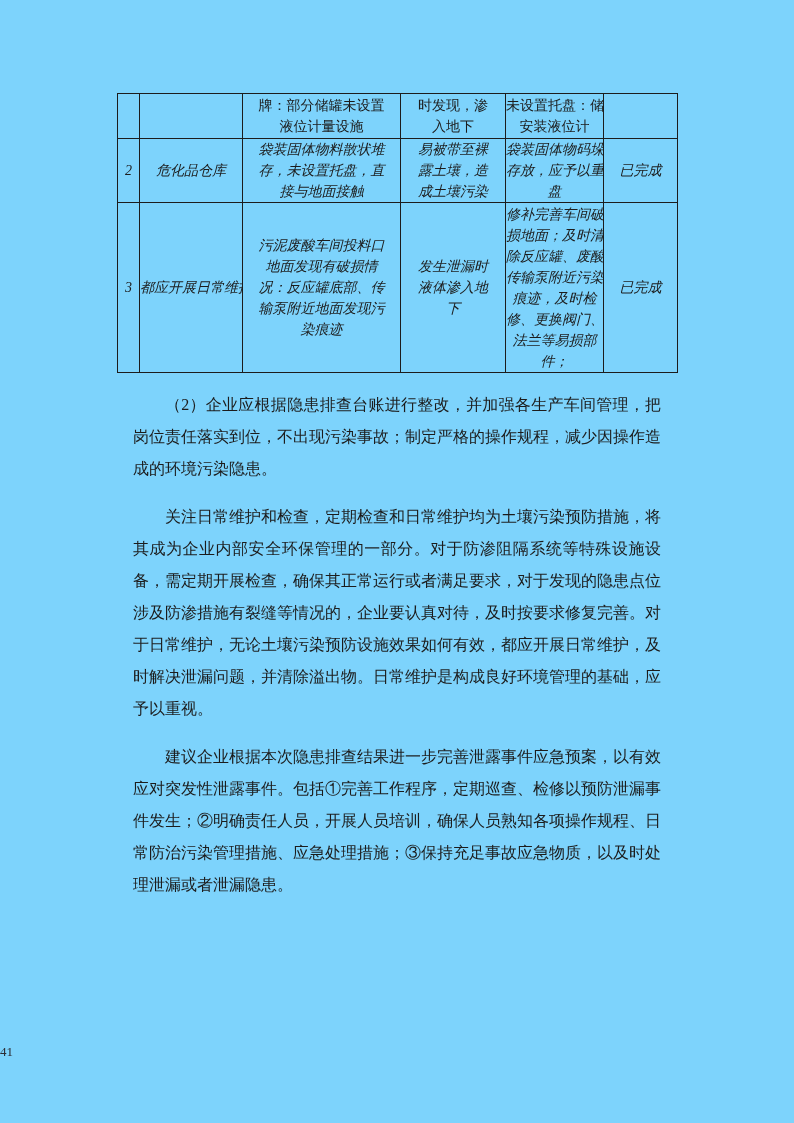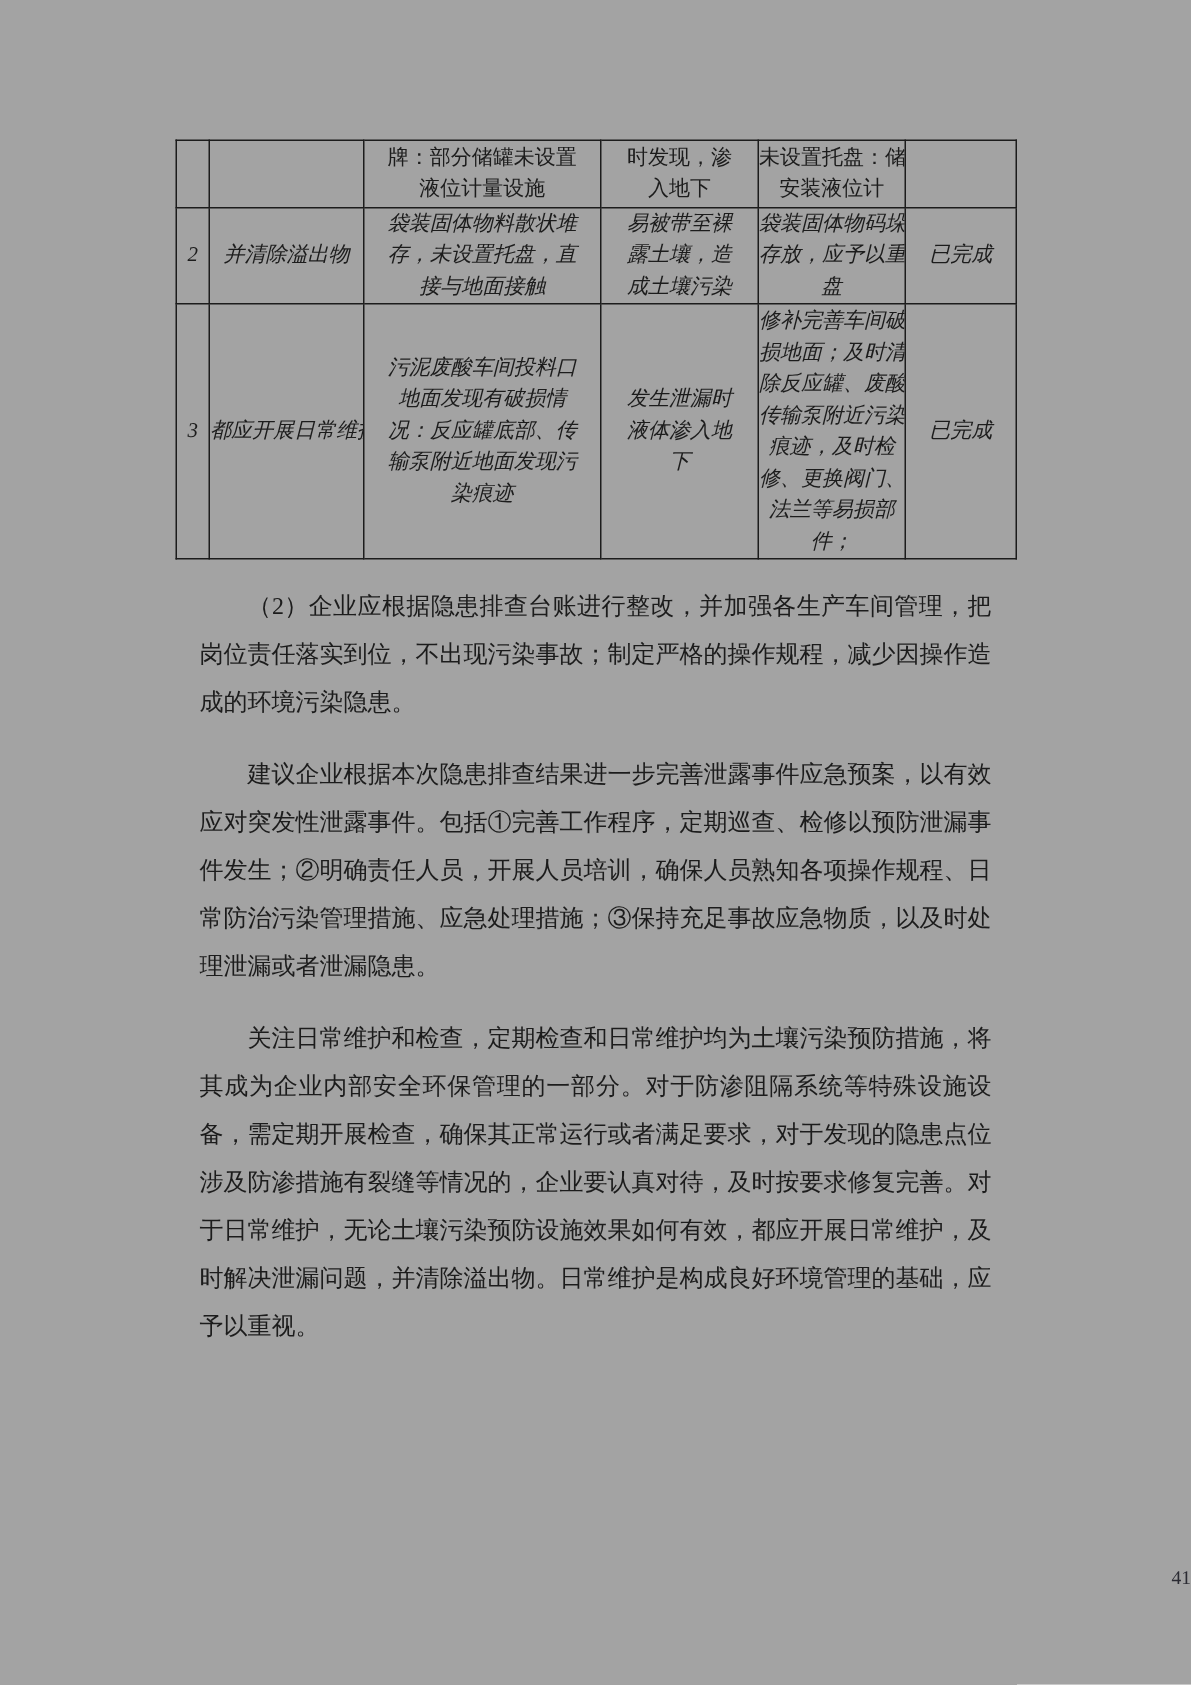--- a/index.html
+++ b/index.html
@@ -2,21 +2,21 @@
 <html><head>
 <meta charset="utf-8">
 <style>
   * { margin: 0; padding: 0; box-sizing: border-box; }
   html, body { background: #e8e8e8; }
   .page {
     position: relative;
     width: 794px;
     height: 1123px;
     margin: 0 auto;
-    background: #a3a3a3;
+    background: #7dd3fc;
     font-family: "Liberation Serif", "DejaVu Serif", serif;
     color: #1c1c1c;
     overflow: hidden;
   }
   .content {
     position: absolute;
     left: 117px;
     top: 93px;
     width: 560px;
   }
@@ -47,21 +47,21 @@
     line-height: 32px;
     text-align: justify;
     text-indent: 2em;
     margin: 16px;
   }
   .page-number {
     position: absolute;
     top: 1044px;
     left: 0;
     width: 100%;
-    text-align: right;
+    text-align: left;
     font-size: 13px;
     color: #2b2b33;
   }
 </style>
 </head>
 <body>
 
 <div class="page">
   <div class="content">
 
@@ -81,21 +81,21 @@
           <td>牌：部分储罐未设置
 液位计量设施</td>
           <td>时发现，渗
 入地下</td>
           <td>未设置托盘：储罐
 安装液位计</td>
           <td></td>
         </tr>
         <tr class="row-2">
           <td>2</td>
-          <td>并清除溢出物</td>
+          <td>危化品仓库</td>
           <td>袋装固体物料散状堆
 存，未设置托盘，直
 接与地面接触</td>
           <td>易被带至裸
 露土壤，造
 成土壤污染</td>
           <td>袋装固体物码垛
 存放，应予以重视
 盘</td>
           <td>已完成</td>
@@ -119,20 +119,20 @@
 修、更换阀门、
 法兰等易损部
 件；</td>
           <td>已完成</td>
         </tr>
       </tbody>
     </table>
 
     <div class="body-text">
       <p>（2）企业应根据隐患排查台账进行整改，并加强各生产车间管理，把岗位责任落实到位，不出现污染事故；制定严格的操作规程，减少因操作造成的环境污染隐患。</p>
+      <p>关注日常维护和检查，定期检查和日常维护均为土壤污染预防措施，将其成为企业内部安全环保管理的一部分。对于防渗阻隔系统等特殊设施设备，需定期开展检查，确保其正常运行或者满足要求，对于发现的隐患点位涉及防渗措施有裂缝等情况的，企业要认真对待，及时按要求修复完善。对于日常维护，无论土壤污染预防设施效果如何有效，都应开展日常维护，及时解决泄漏问题，并清除溢出物。日常维护是构成良好环境管理的基础，应予以重视。</p>
       <p>建议企业根据本次隐患排查结果进一步完善泄露事件应急预案，以有效应对突发性泄露事件。包括①完善工作程序，定期巡查、检修以预防泄漏事件发生；②明确责任人员，开展人员培训，确保人员熟知各项操作规程、日常防治污染管理措施、应急处理措施；③保持充足事故应急物质，以及时处理泄漏或者泄漏隐患。</p>
-      <p>关注日常维护和检查，定期检查和日常维护均为土壤污染预防措施，将其成为企业内部安全环保管理的一部分。对于防渗阻隔系统等特殊设施设备，需定期开展检查，确保其正常运行或者满足要求，对于发现的隐患点位涉及防渗措施有裂缝等情况的，企业要认真对待，及时按要求修复完善。对于日常维护，无论土壤污染预防设施效果如何有效，都应开展日常维护，及时解决泄漏问题，并清除溢出物。日常维护是构成良好环境管理的基础，应予以重视。</p>
     </div>
 
   </div>
 
   <div class="page-number">41</div>
 </div>
 
 </body></html>

